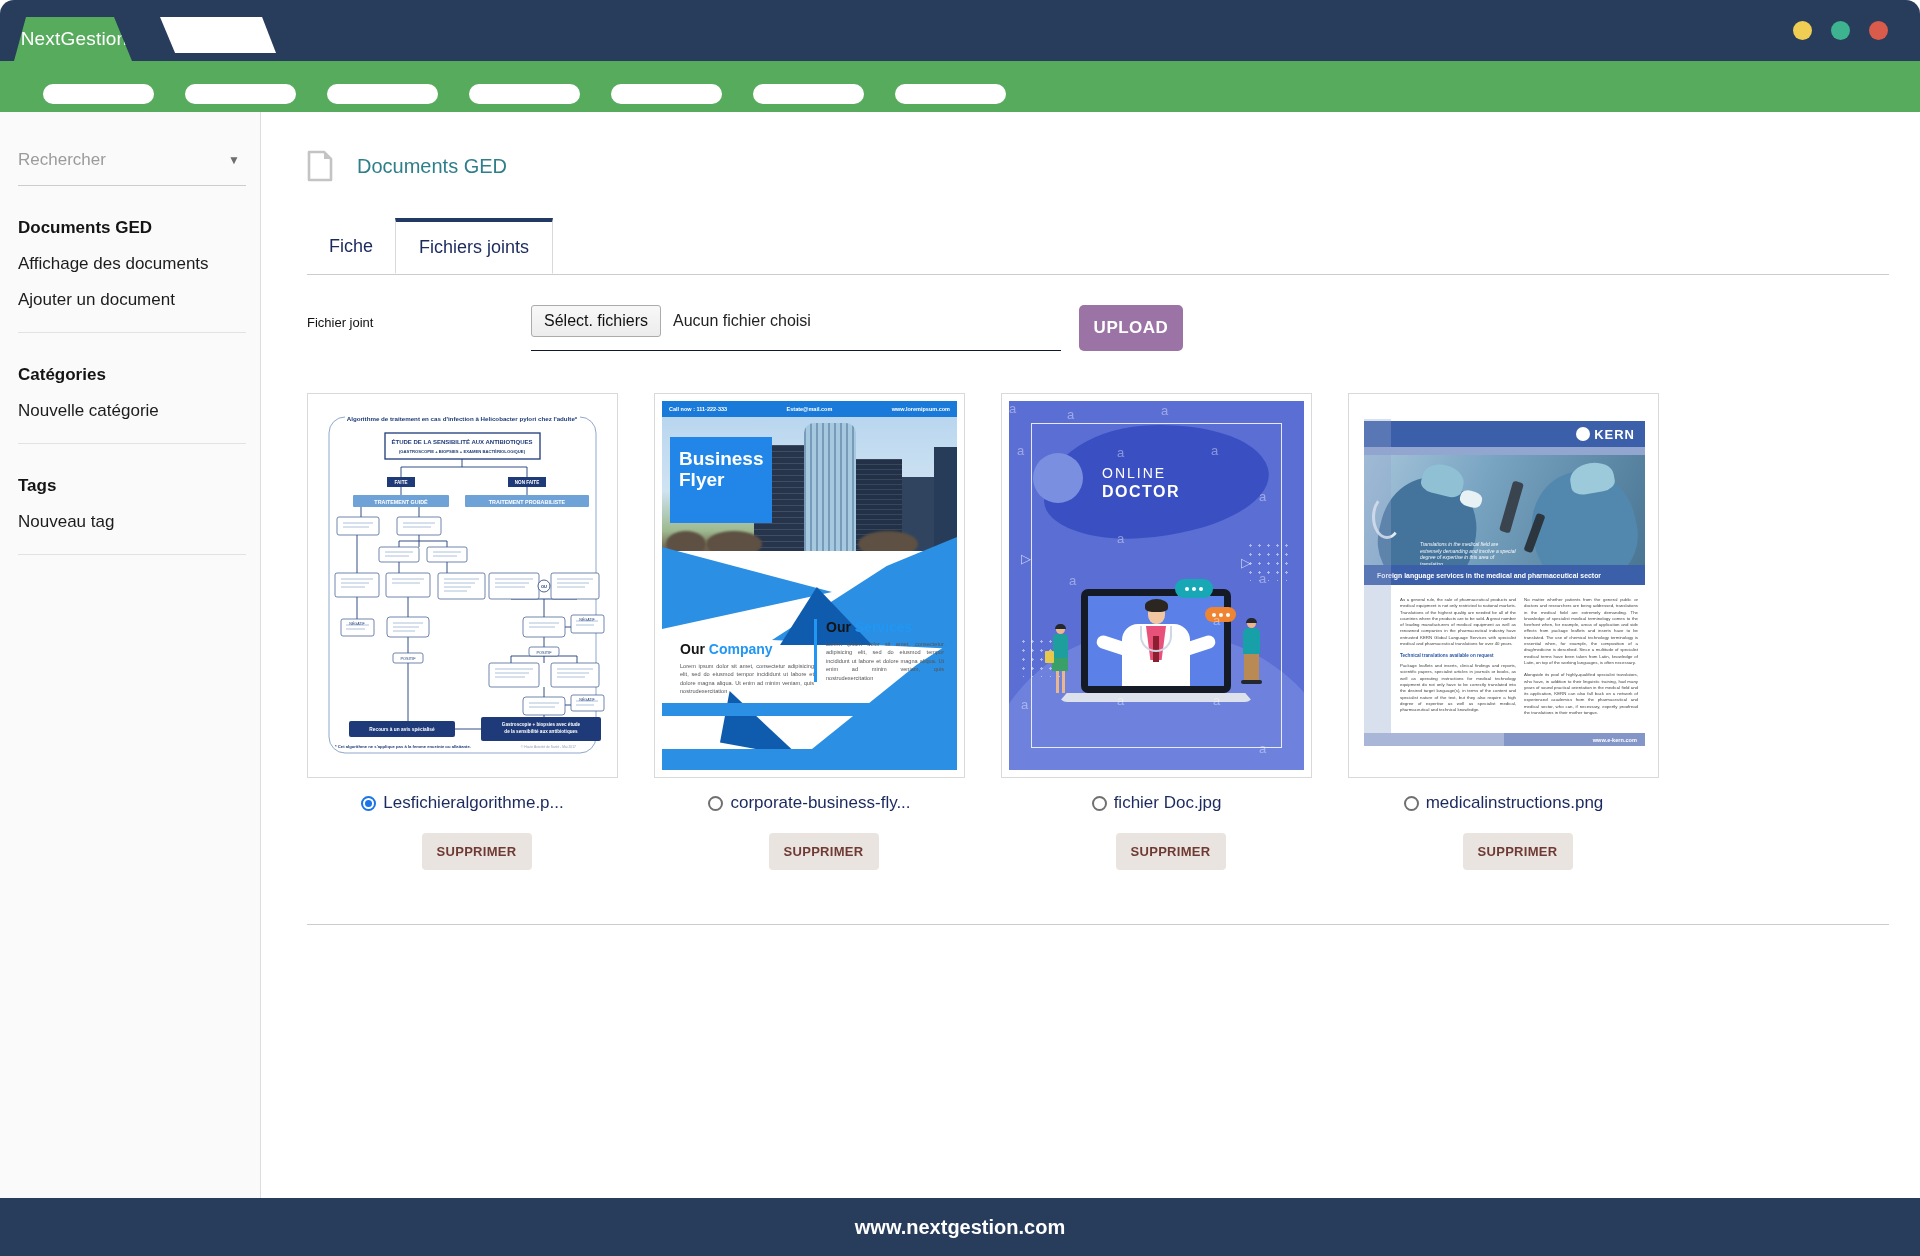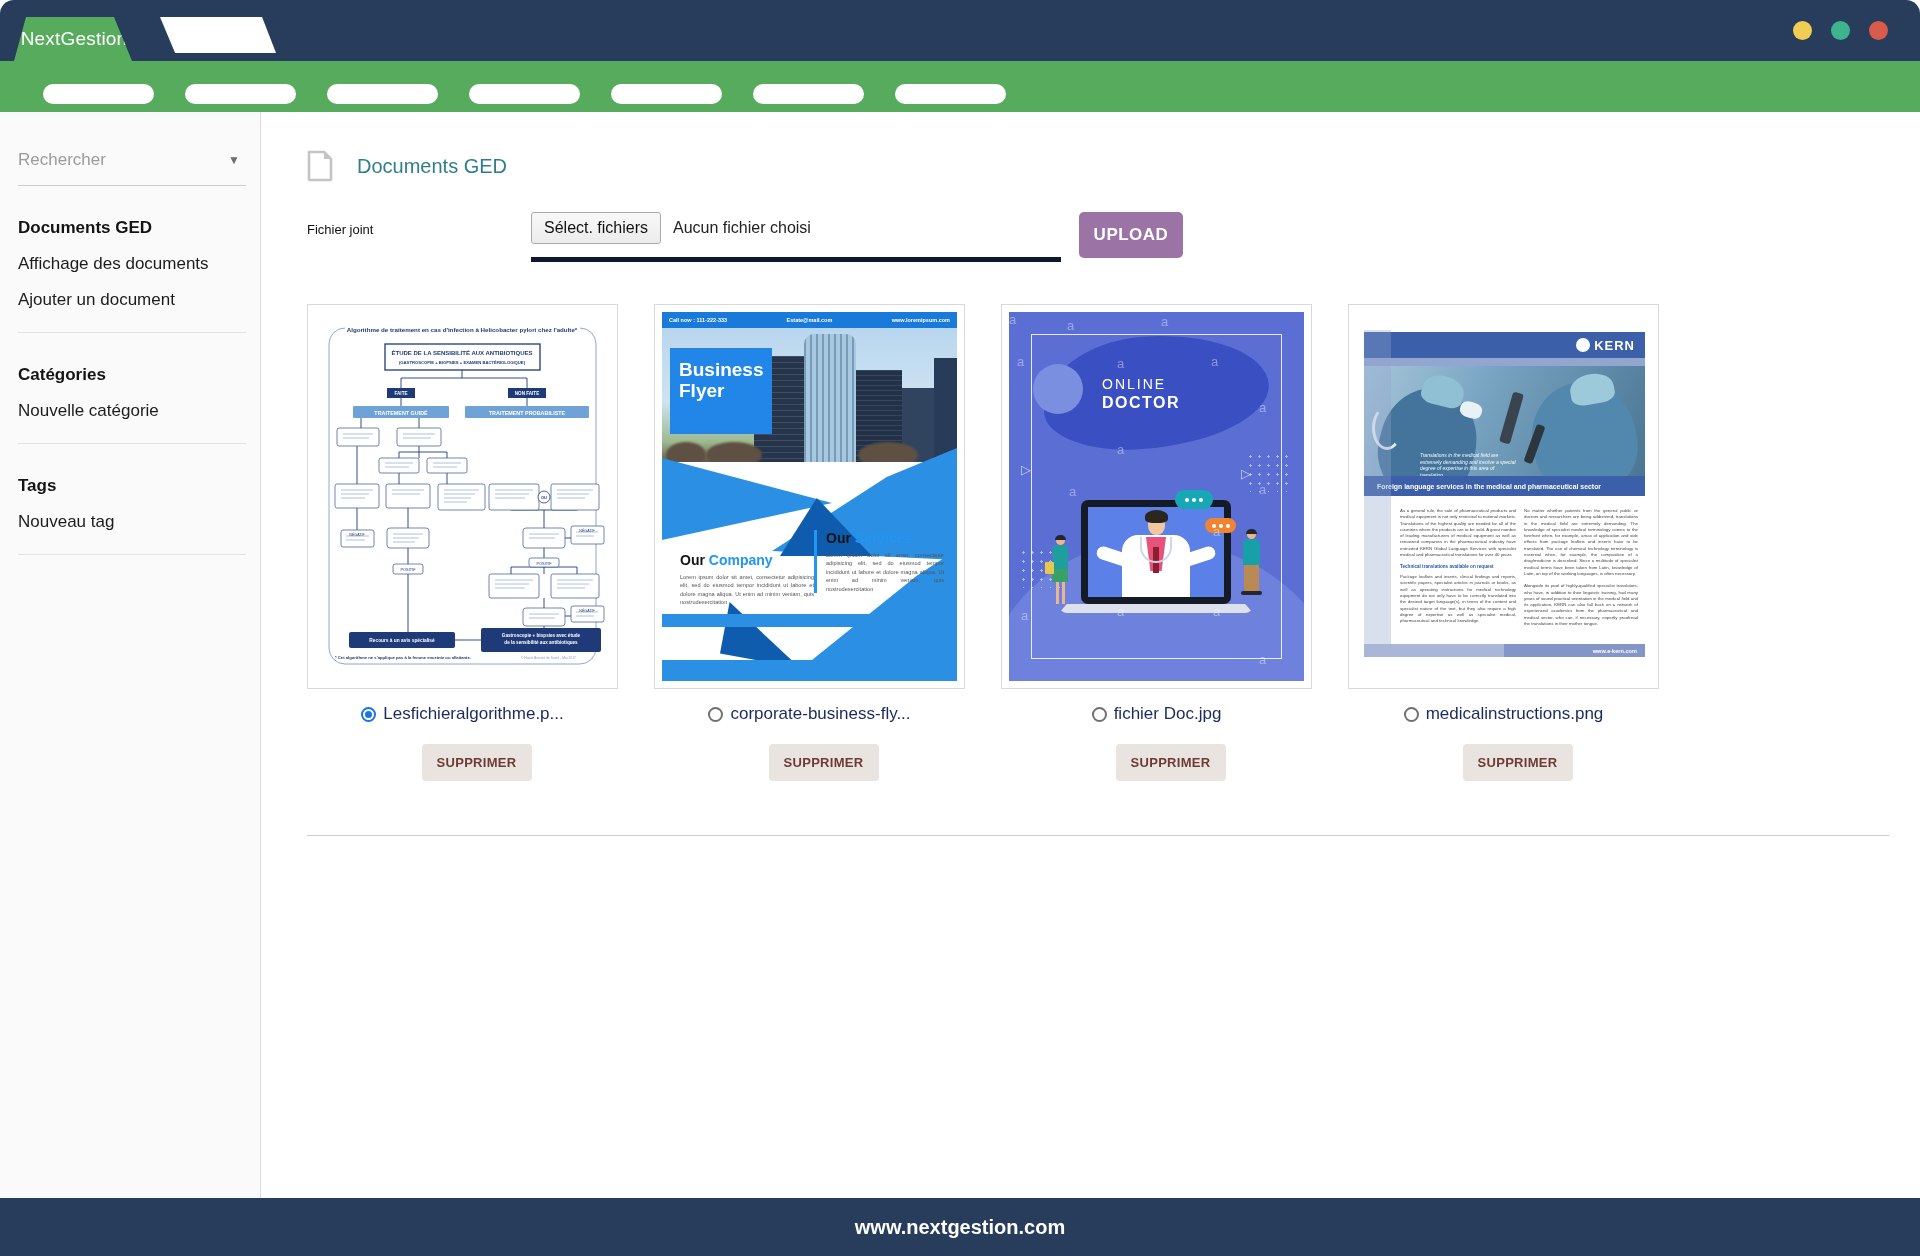--- a/index.html
+++ b/index.html
@@ -43,21 +43,21 @@
   .page-title{color:var(--title-teal);font-size:20px;margin-left:24px;}
 
   .tabs{display:flex;border-bottom:1px solid #ccc;margin-top:36px;}
   .tab{height:56px;display:flex;align-items:center;justify-content:center;font-size:18px;color:var(--link-navy);cursor:pointer;background:#fff;}
   .tab.t0{width:88px;}
   .tab.t1{width:158px;}
   .tab.active{border:1px solid #d9d9d9;border-top:4px solid #223a63;border-bottom:1px solid #fff;margin-bottom:-1px;}
 
   .upload-row{margin-top:30px;display:flex;align-items:flex-start;}
   .upload-label{font-size:13px;color:#111;width:224px;padding-top:10px;}
-  .file-control{width:530px;border-bottom:5px solid #0f172a;padding-bottom:13px;display:flex;align-items:center;}
+  .file-control{width:530px;border-bottom:1px solid #0f172a;padding-bottom:13px;display:flex;align-items:center;}
   .file-btn{background:linear-gradient(#f8f8f8,#ececec);border:1px solid #ababab;border-radius:3px;
     font-size:16px;color:#111;padding:6px 12px;cursor:pointer;font-family:"Liberation Sans",sans-serif;}
   .no-file{font-size:16px;color:#222;margin-left:12px;}
   .upload-btn{margin-left:18px;background:var(--upload-purple);color:#fff;border:none;border-radius:5px;
     width:104px;height:46px;font-size:17px;font-weight:bold;letter-spacing:.5px;cursor:pointer;font-family:"Liberation Sans",sans-serif;}
 
   .cards{display:flex;gap:36px;margin-top:42px;}
   .filecol{width:311px;display:flex;flex-direction:column;align-items:center;}
   .card{width:311px;height:385px;border:1px solid #d9d9d9;background:#fff;padding:7px;}
   .thumb{width:295px;height:369px;position:relative;overflow:hidden;}
@@ -225,20 +225,24 @@
     <div class="main">
 
       <div class="title-row">
         <svg class="doc-icon" viewBox="0 0 26 32">
           <path d="M2 2 h15 l7 7 v21 h-22 z" fill="#fff" stroke="#c4c4c4" stroke-width="2.6" stroke-linejoin="round"></path>
           <path d="M17 2 l7 7 h-7 z" fill="#c4c4c4"></path>
         </svg>
         <span class="page-title">Documents GED</span>
       </div>
 
+      <div class="tabs">
+        <div class="tab t0">Fiche</div>
+        <div class="tab t1 active">Fichiers joints</div>
+      </div>
 
       <div class="upload-row">
         <div class="upload-label">Fichier joint</div>
         <div class="file-control">
           <button class="file-btn">Sélect. fichiers</button>
           <span class="no-file">Aucun fichier choisi</span>
         </div>
         <button class="upload-btn">UPLOAD</button>
       </div>
 

